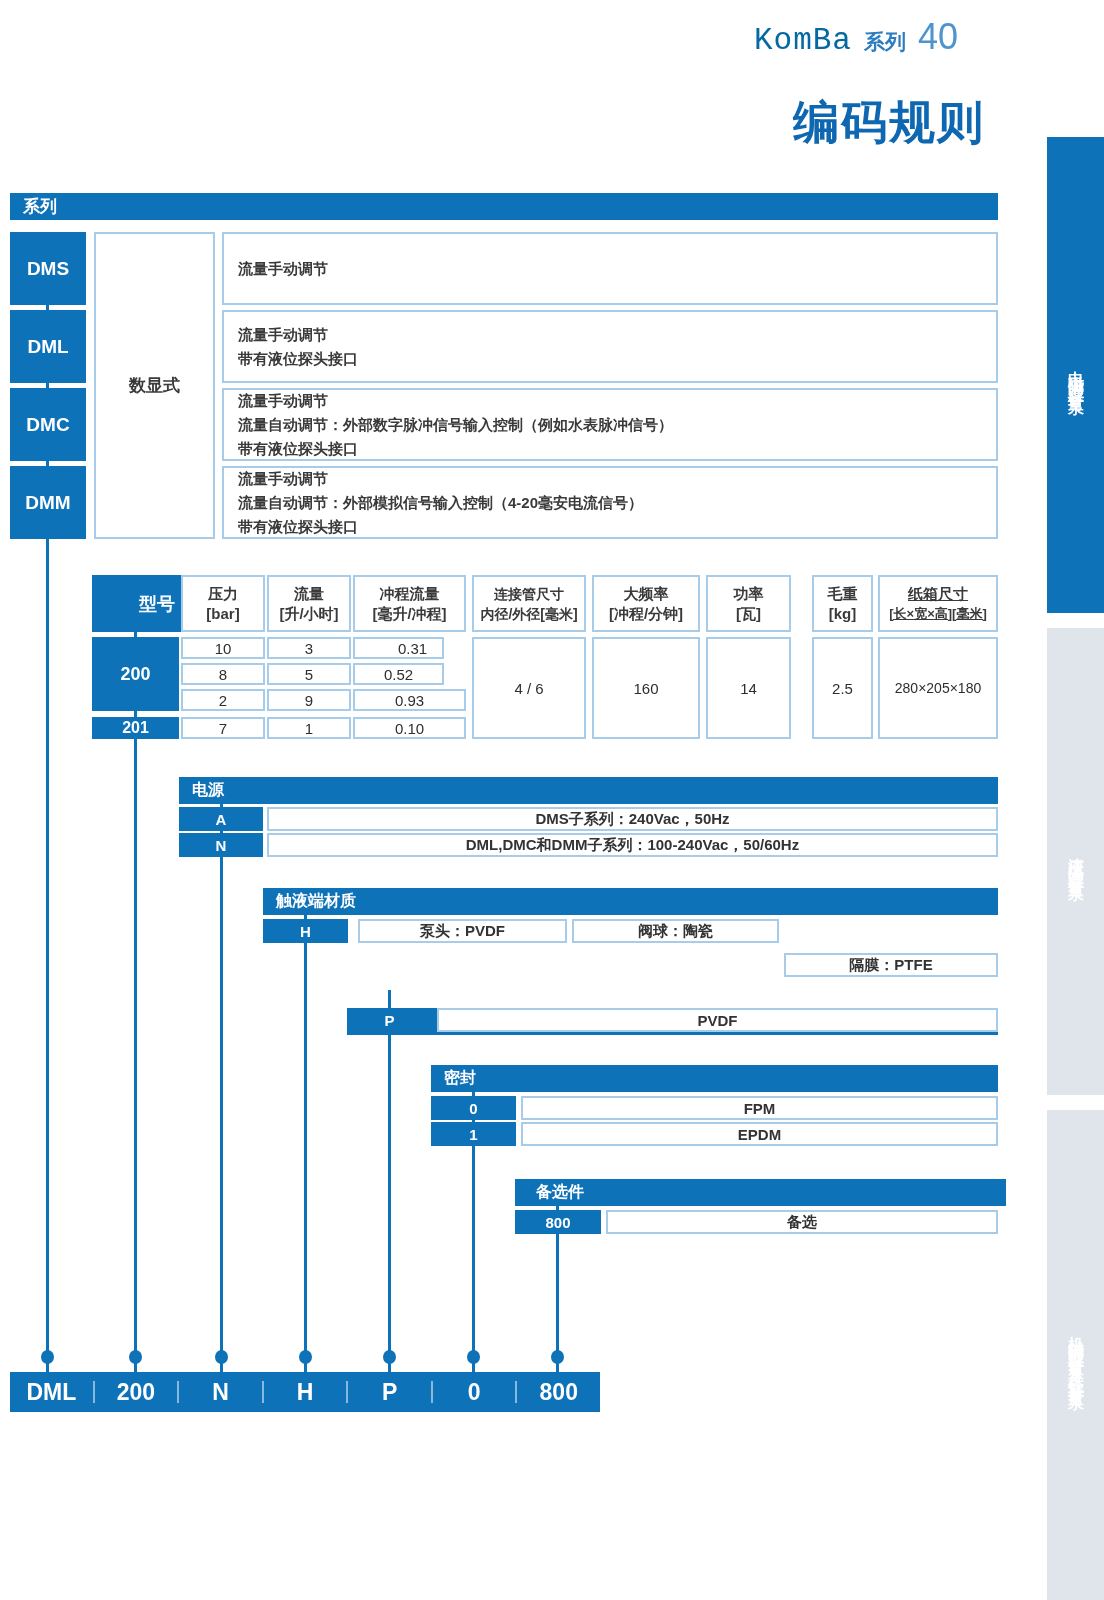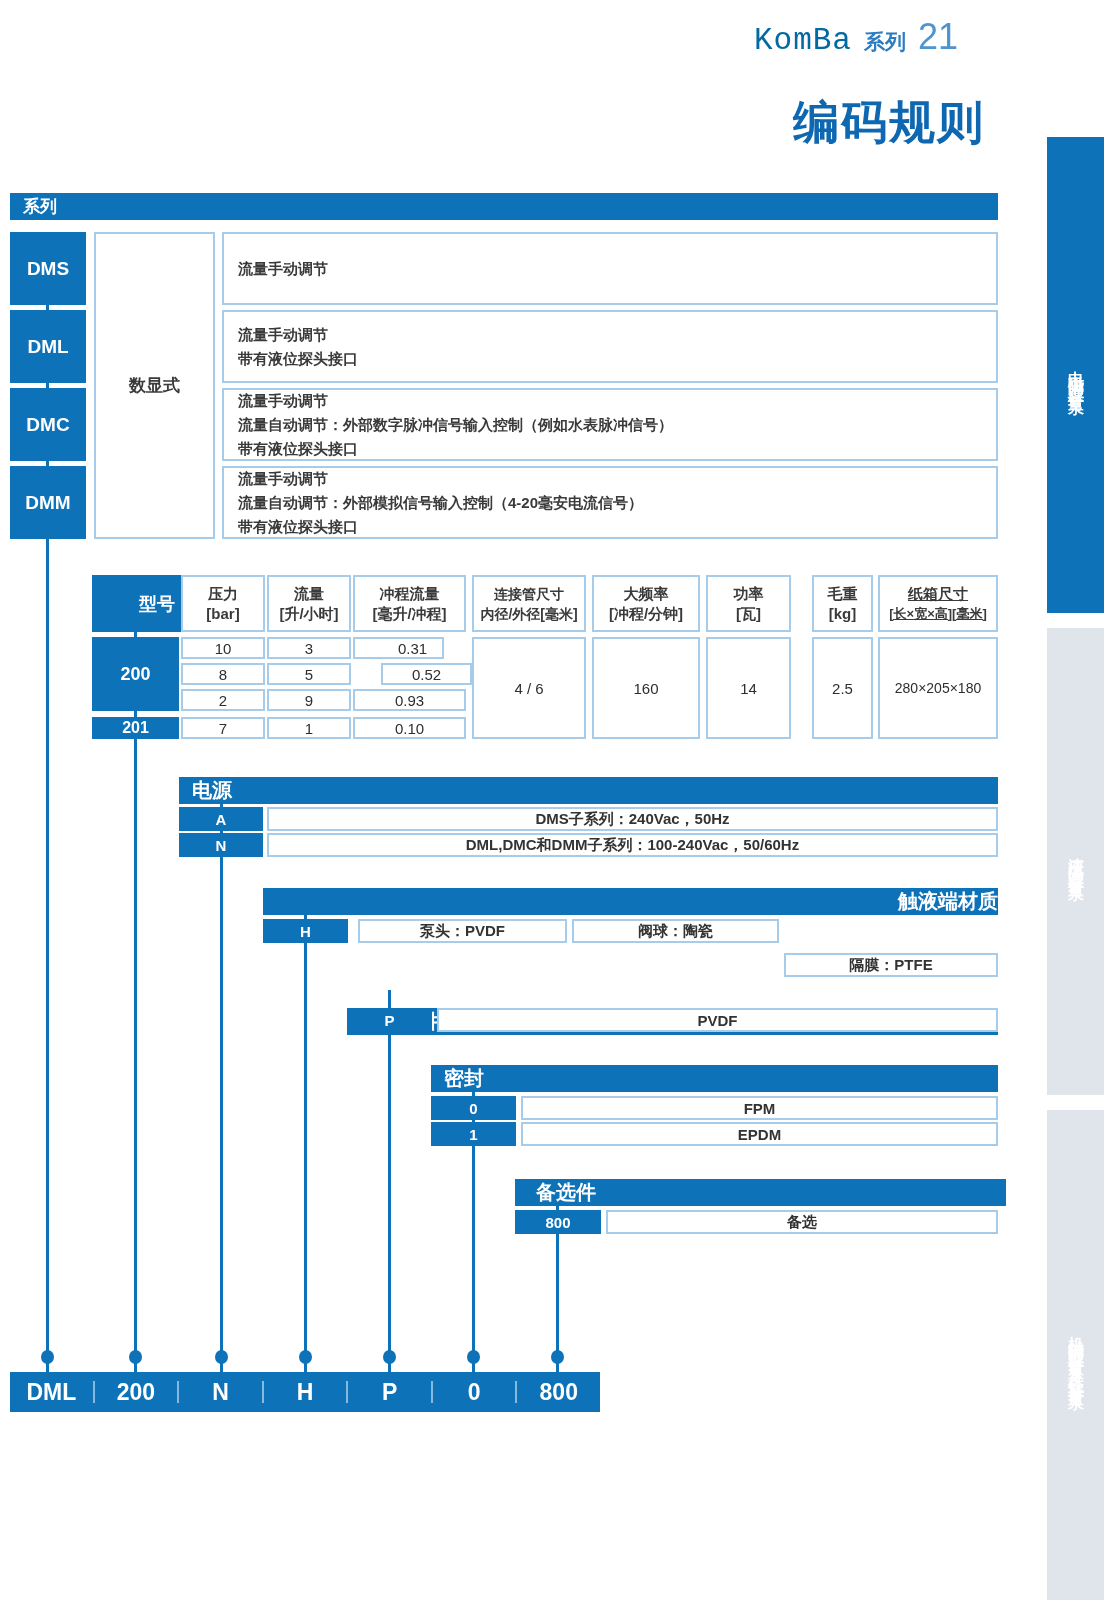--- a/index.html
+++ b/index.html
@@ -12,21 +12,21 @@
   .serword{font-size:21px;color:#2b7cc0;font-weight:600;}
   .pgnum{font-size:36px;color:#4f94cf;font-weight:300;}
   .big-title{position:absolute;top:92px;right:119px;font-size:46px;font-weight:800;color:#0e67b1;z-index:3;letter-spacing:2px;}
   
   .side-tab{position:absolute;left:1047px;width:57px;display:flex;align-items:center;justify-content:center;z-index:3;}
   .side-tab .vtxt{writing-mode:vertical-rl;text-orientation:upright;font-size:16px;font-weight:700;color:#ffffff;letter-spacing:5px;}
   .tab-active{background:#0e72b9;}
   .tab-idle{background:#dfe5eb;}
   
   .bluebar{background:#0e72b9;color:#fff;display:flex;align-items:center;z-index:2;}
-  .bluebar .lbl{padding-left:13px;font-size:20px;font-weight:700;}
+  .bluebar .lbl{padding-left:13px;font-size:16px;font-weight:700;}
   .keybox{background:#0e72b9;color:#fff;display:flex;align-items:center;justify-content:center;font-weight:700;z-index:2;}
   .wbox{background:#ffffff;border:2px solid #a6cce9;box-sizing:border-box;display:flex;align-items:center;z-index:2;}
   .wbox.center{justify-content:center;}
   .desc{flex-direction:column;align-items:flex-start;justify-content:center;padding-left:14px;font-size:15px;font-weight:700;line-height:24px;color:#3a3a3a;}
   .hcell{flex-direction:column;justify-content:center;text-align:center;font-size:15px;font-weight:700;line-height:20px;color:#3a3a3a;}
   .num{font-size:15px;font-weight:400;color:#2e2e2e;}
   .valtxt{font-size:15px;font-weight:600;color:#333;}
   
   .cline{position:absolute;width:3px;background:#0e72b9;z-index:0;}
   .cdot{position:absolute;width:13px;height:14px;border-radius:50%;background:#0e72b9;z-index:1;}
@@ -36,21 +36,21 @@
   .bar-sep{width:2px;height:22px;background:rgba(255,255,255,0.5);flex:none;}
 </style>
 </head>
 <body>
 
 <div class="page">
 
   <div class="pg-head">
     <span class="brand">KomBa</span>
     <span class="serword">系列</span>
-    <span class="pgnum">21</span>
+    <span class="pgnum">40</span>
   </div>
   <div class="big-title">编码规则</div>
 
   <div class="side-tab tab-active" style="top:137px;height:476px;">
     <span class="vtxt">电磁隔膜计量泵</span>
   </div>
   <div class="side-tab tab-idle" style="top:628px;height:467px;">
     <span class="vtxt">液压隔膜计量泵</span>
   </div>
   <div class="side-tab tab-idle" style="top:1110px;height:490px;">
@@ -135,21 +135,21 @@
     <span style="font-size:15px;">纸箱尺寸</span>
     <span>[长×宽×高][毫米]</span>
   </div>
 
   <div class="keybox abs" style="left:92px;top:637px;width:87px;height:74px;font-size:18px;">200</div>
   <div class="wbox center num abs" style="left:181px;top:637px;width:84px;height:22px;">10</div>
   <div class="wbox center num abs" style="left:267px;top:637px;width:84px;height:22px;">3</div>
   <div class="wbox center num abs" style="left:353px;top:637px;width:91px;height:22px;padding-left:28px;">0.31</div>
   <div class="wbox center num abs" style="left:181px;top:663px;width:84px;height:22px;">8</div>
   <div class="wbox center num abs" style="left:267px;top:663px;width:84px;height:22px;">5</div>
-  <div class="wbox center num abs" style="left:353px;top:663px;width:91px;height:22px;margin-left:28px;">0.52</div>
+  <div class="wbox center num abs" style="left:353px;top:663px;width:91px;height:22px;">0.52</div>
   <div class="wbox center num abs" style="left:181px;top:689px;width:84px;height:22px;">2</div>
   <div class="wbox center num abs" style="left:267px;top:689px;width:84px;height:22px;">9</div>
   <div class="wbox center num abs" style="left:353px;top:689px;width:113px;height:22px;">0.93</div>
 
   <div class="keybox abs" style="left:92px;top:717px;width:87px;height:22px;font-size:16px;">201</div>
   <div class="wbox center num abs" style="left:181px;top:717px;width:84px;height:22px;">7</div>
   <div class="wbox center num abs" style="left:267px;top:717px;width:84px;height:22px;">1</div>
   <div class="wbox center num abs" style="left:353px;top:717px;width:113px;height:22px;">0.10</div>
 
   <div class="wbox center num abs" style="left:472px;top:637px;width:114px;height:102px;">4 / 6</div>
@@ -159,21 +159,21 @@
   <div class="wbox center num abs" style="left:878px;top:637px;width:120px;height:102px;font-size:14px;">280×205×180</div>
 
   <div class="bluebar abs" style="left:179px;top:777px;width:819px;height:27px;">
     <span class="lbl">电源</span>
   </div>
   <div class="keybox abs" style="left:179px;top:807px;width:84px;height:24px;font-size:15px;">A</div>
   <div class="wbox center valtxt abs" style="left:267px;top:807px;width:731px;height:24px;">DMS子系列：240Vac，50Hz</div>
   <div class="keybox abs" style="left:179px;top:833px;width:84px;height:24px;font-size:15px;">N</div>
   <div class="wbox center valtxt abs" style="left:267px;top:833px;width:731px;height:24px;">DML,DMC和DMM子系列：100-240Vac，50/60Hz</div>
 
-  <div class="bluebar abs" style="left:263px;top:888px;width:735px;height:27px;justify-content:flex-end;">
+  <div class="bluebar abs" style="left:263px;top:888px;width:735px;height:27px;">
     <span class="lbl">触液端材质</span>
   </div>
   <div class="keybox abs" style="left:263px;top:919px;width:85px;height:24px;font-size:15px;">H</div>
   <div class="wbox center valtxt abs" style="left:358px;top:919px;width:209px;height:24px;">泵头：PVDF</div>
   <div class="wbox center valtxt abs" style="left:572px;top:919px;width:207px;height:24px;">阀球：陶瓷</div>
   <div class="wbox center valtxt abs" style="left:784px;top:919px;width:214px;height:24px;margin-top:34px;">隔膜：PTFE</div>
 
   <div class="bluebar abs" style="left:347px;top:977px;width:651px;height:27px;margin-top:31px;">
     <span class="lbl">安装附件</span>
   </div>

